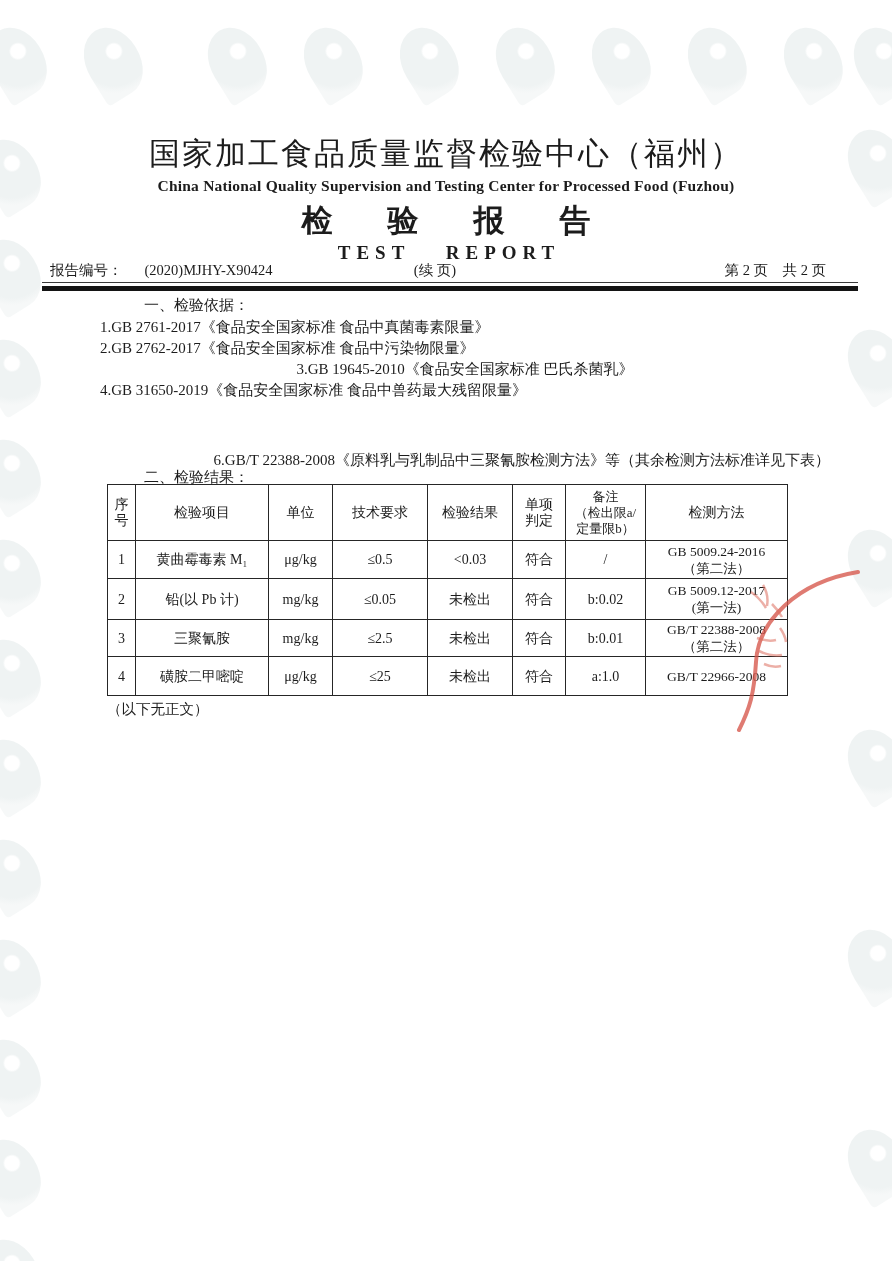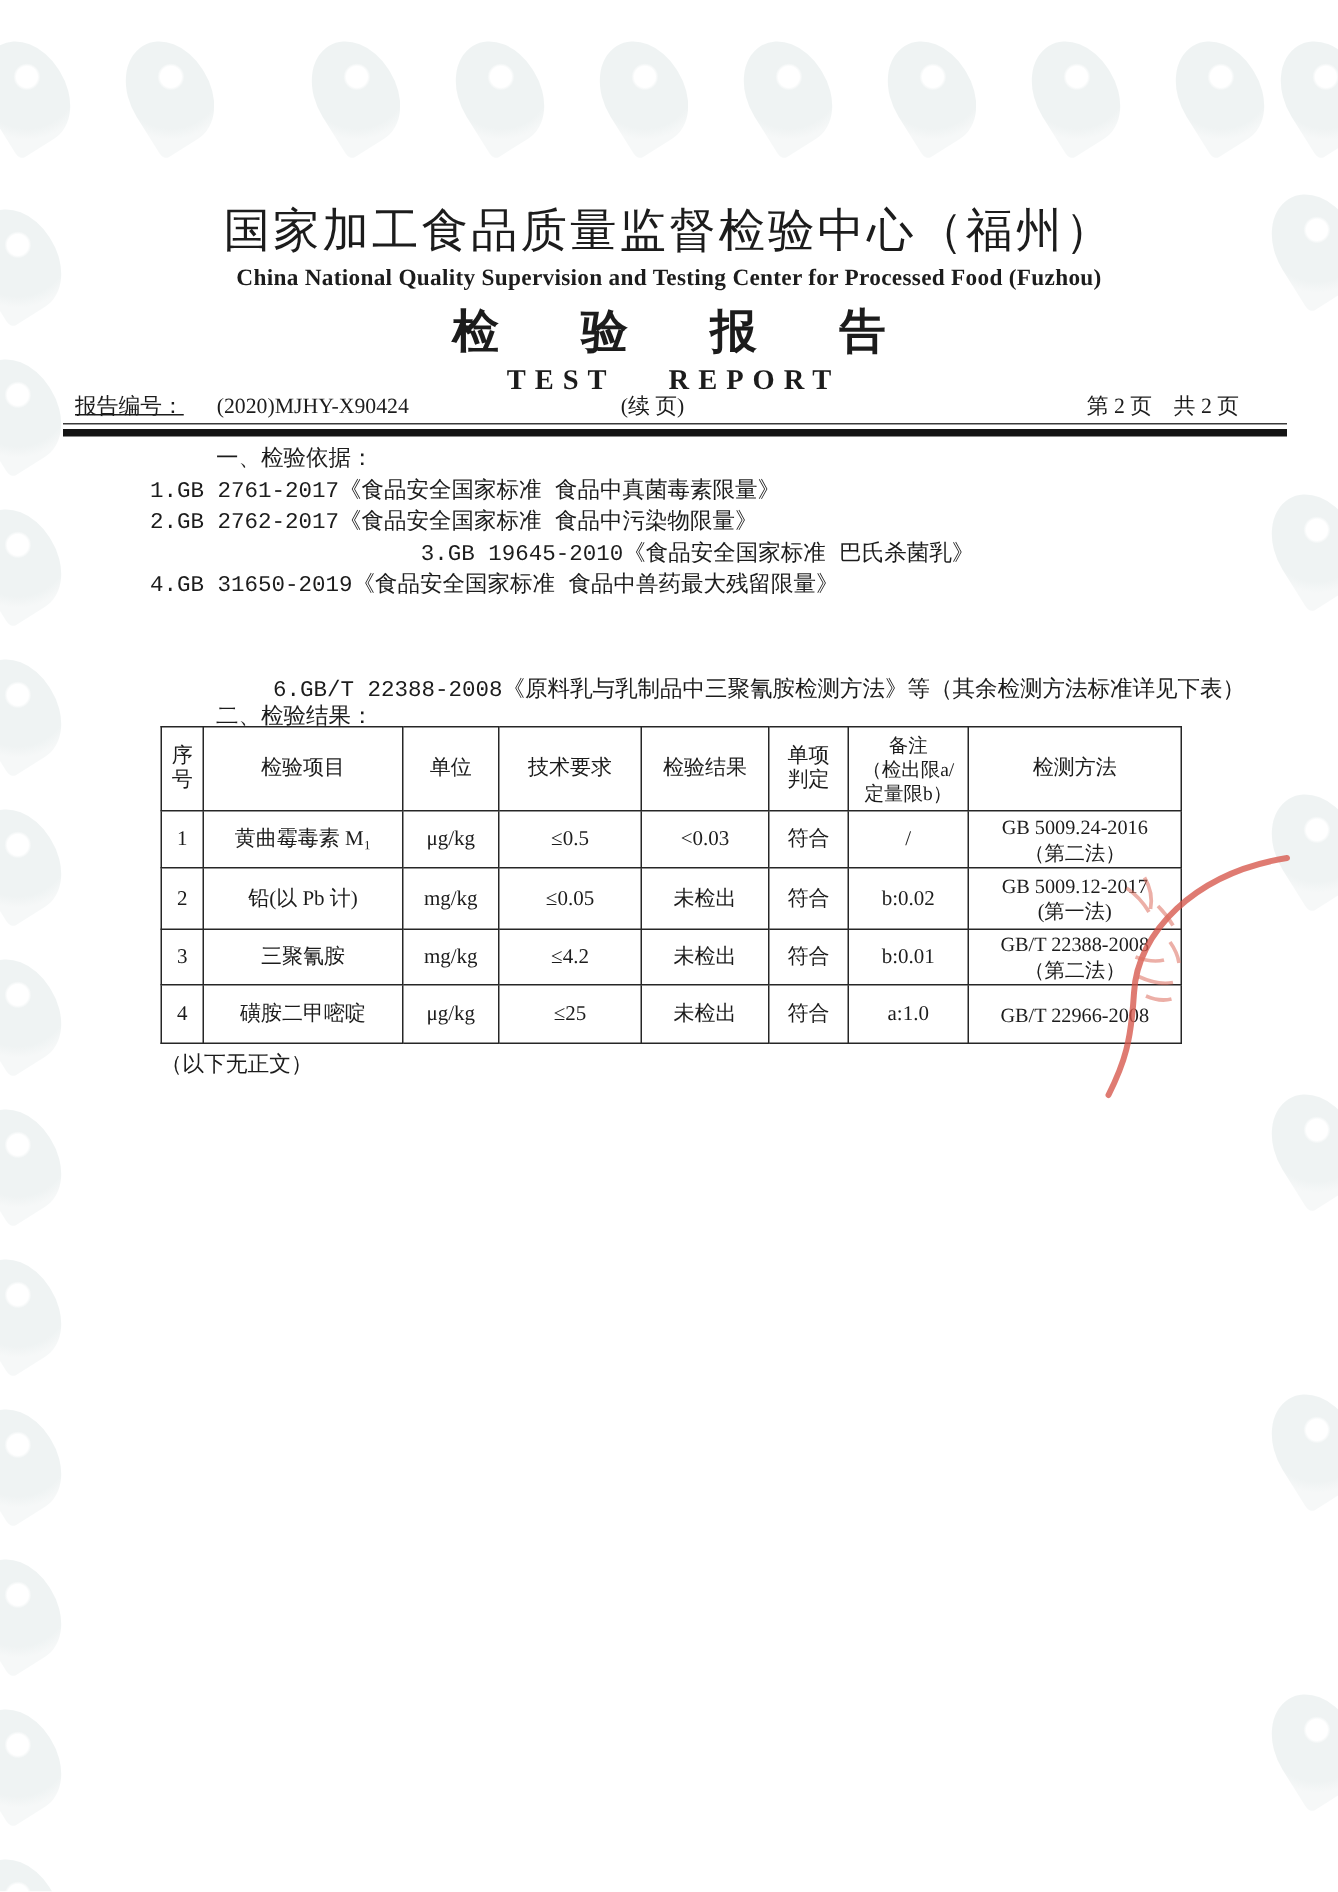--- a/index.html
+++ b/index.html
@@ -16,29 +16,29 @@
     background:radial-gradient(circle at 62% 38%, #ffffff 7px, #eff3f3 9px 62%, #f6f8f8 75%);
     transform:rotate(-32deg);
   }
   .hdr { position:absolute; left:0; width:100%; text-align:center; white-space:nowrap; }
   .org-cn   { top:133px; font-size:31px; font-weight:normal; letter-spacing:2px; }
   .org-en   { top:177px; font-size:15.5px; font-weight:bold; letter-spacing:0.2px; }
   .title-cn { top:200px; font-size:31px; font-weight:bold; letter-spacing:12px; margin-left:6px; }
   .title-en { top:240px; font-size:19px; font-weight:bold; letter-spacing:6px; margin-left:3px; }
   .rpt-row { position:absolute; top:261px; left:0; width:100%; height:20px; font-size:14.5px; }
   .rpt-no   { position:absolute; left:50px; }
-  .rpt-no b { font-weight:normal; margin-right:22px;text-decoration:underline; }
+  .rpt-no b { font-weight:normal; margin-right:22px; }
   .rpt-cont { position:absolute; left:0; width:870px; text-align:center; }
   .rpt-page { position:absolute; right:66px; }
   .rule-thin  { position:absolute; top:282px; left:42px; width:816px; height:0; border-top:1.5px solid #3a3a3a; }
   .rule-thick { position:absolute; top:286px; left:42px; width:816px; height:4.5px; background:#141414; }
   .sec-heading { position:absolute; left:117px; font-size:15px; white-space:nowrap;margin-left:27px; }
   .h-basis   { top:296px; }
   .h-results { top:468px; }
-  .basis-item { position:absolute; left:100px; width:730px; font-size:15px; line-height:21px; white-space:pre-line;font-family:Liberation Mono, monospace; }
+  .basis-item { position:absolute; left:100px; width:730px; font-size:15px; line-height:21px; white-space:pre-line; }
   .bi-1 { top:317px; } .bi-2 { top:338px; } .bi-3 { top:359px;text-align:center; } .bi-4 { top:380px; }
   .bi-5 { top:398px; line-height:18.5px; padding-left:12px; text-indent:-12px; }
   .bi-6 { top:450px;text-align:right; }
   table.results {
     position:absolute; left:107px; top:484px; width:680px;
     border-collapse:collapse; table-layout:fixed; font-size:14px;
   }
   table.results th, table.results td {
     border:1.4px solid #262626; padding:1px 2px;
     text-align:center; vertical-align:middle;
@@ -154,21 +154,21 @@
       <td>未检出</td>
       <td>符合</td>
       <td>b:0.02</td>
       <td class="method-cell">GB 5009.12-2017
 (第一法)</td>
     </tr>
     <tr class="r3">
       <td>3</td>
       <td class="item-cell">三聚氰胺</td>
       <td>mg/kg</td>
-      <td>≤4.2</td>
+      <td>≤2.5</td>
       <td>未检出</td>
       <td>符合</td>
       <td>b:0.01</td>
       <td class="method-cell">GB/T 22388-2008
 （第二法）</td>
     </tr>
     <tr class="r4">
       <td>4</td>
       <td class="item-cell">磺胺二甲嘧啶</td>
       <td>μg/kg</td>

